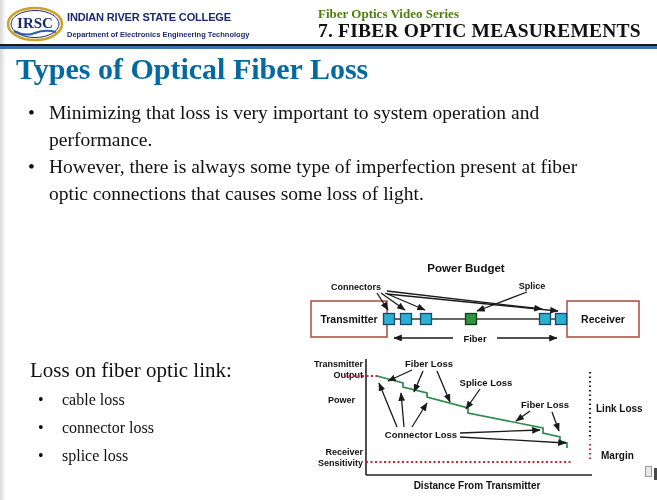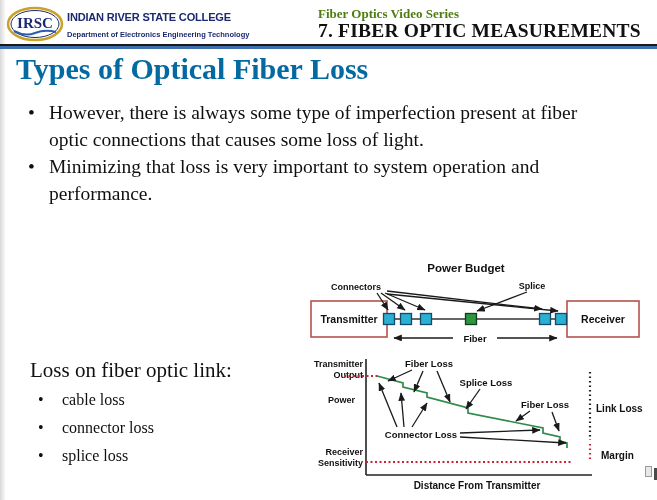--- a/index.html
+++ b/index.html
@@ -91,22 +91,22 @@
   <div class="series-label">Fiber Optics Video Series</div>
   <div class="lecture-title">7. FIBER OPTIC MEASUREMENTS</div>
 
   <div class="rule-dark"></div>
   <div class="rule-blue"></div>
 </div>
 
 <div class="slide-title">Types of Optical Fiber Loss</div>
 
 <ul class="bullets">
+  <li>Minimizing that loss is very important to system operation and performance.</li>
   <li>However, there is always some type of imperfection present at fiber optic connections that causes some loss of light.</li>
-  <li>Minimizing that loss is very important to system operation and performance.</li>
 </ul>
 
 <div class="loss-heading">Loss on fiber optic link:</div>
 <ul class="loss-items">
   <li>cable loss</li>
   <li>connector loss</li>
   <li>splice loss</li>
 </ul>
 
 <svg class="pb-svg" width="350" height="96" viewBox="0 0 350 96">

